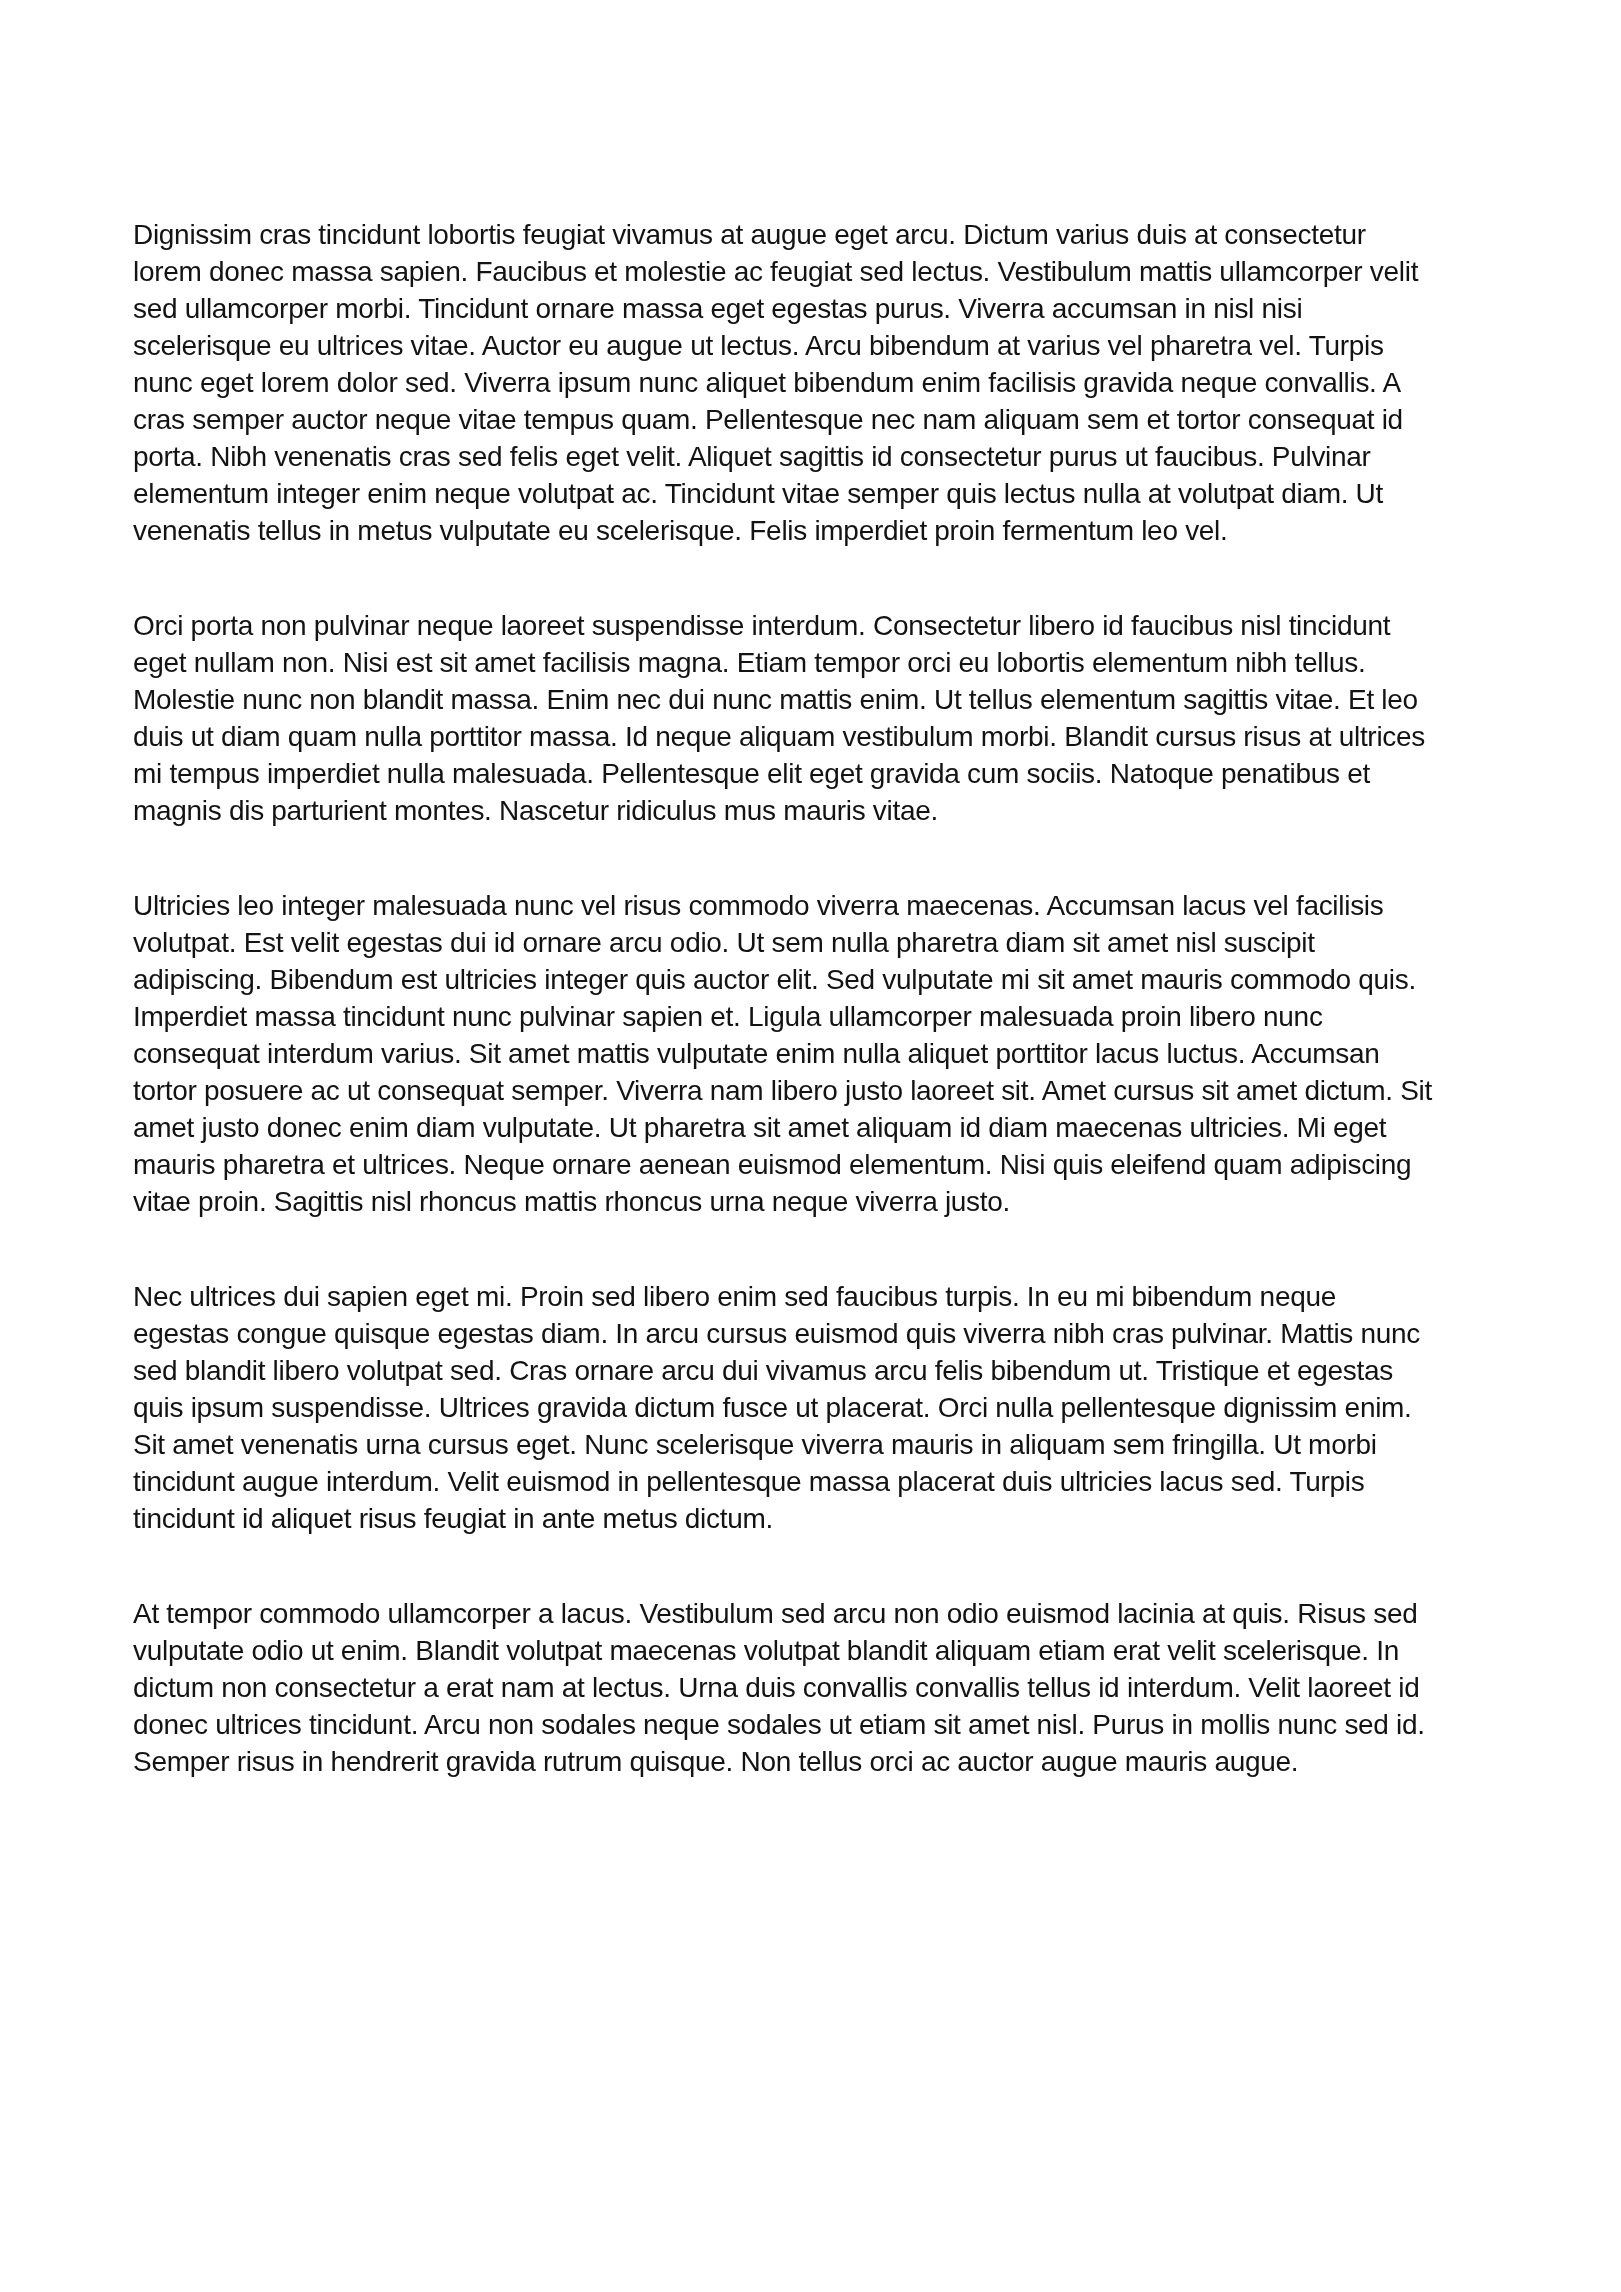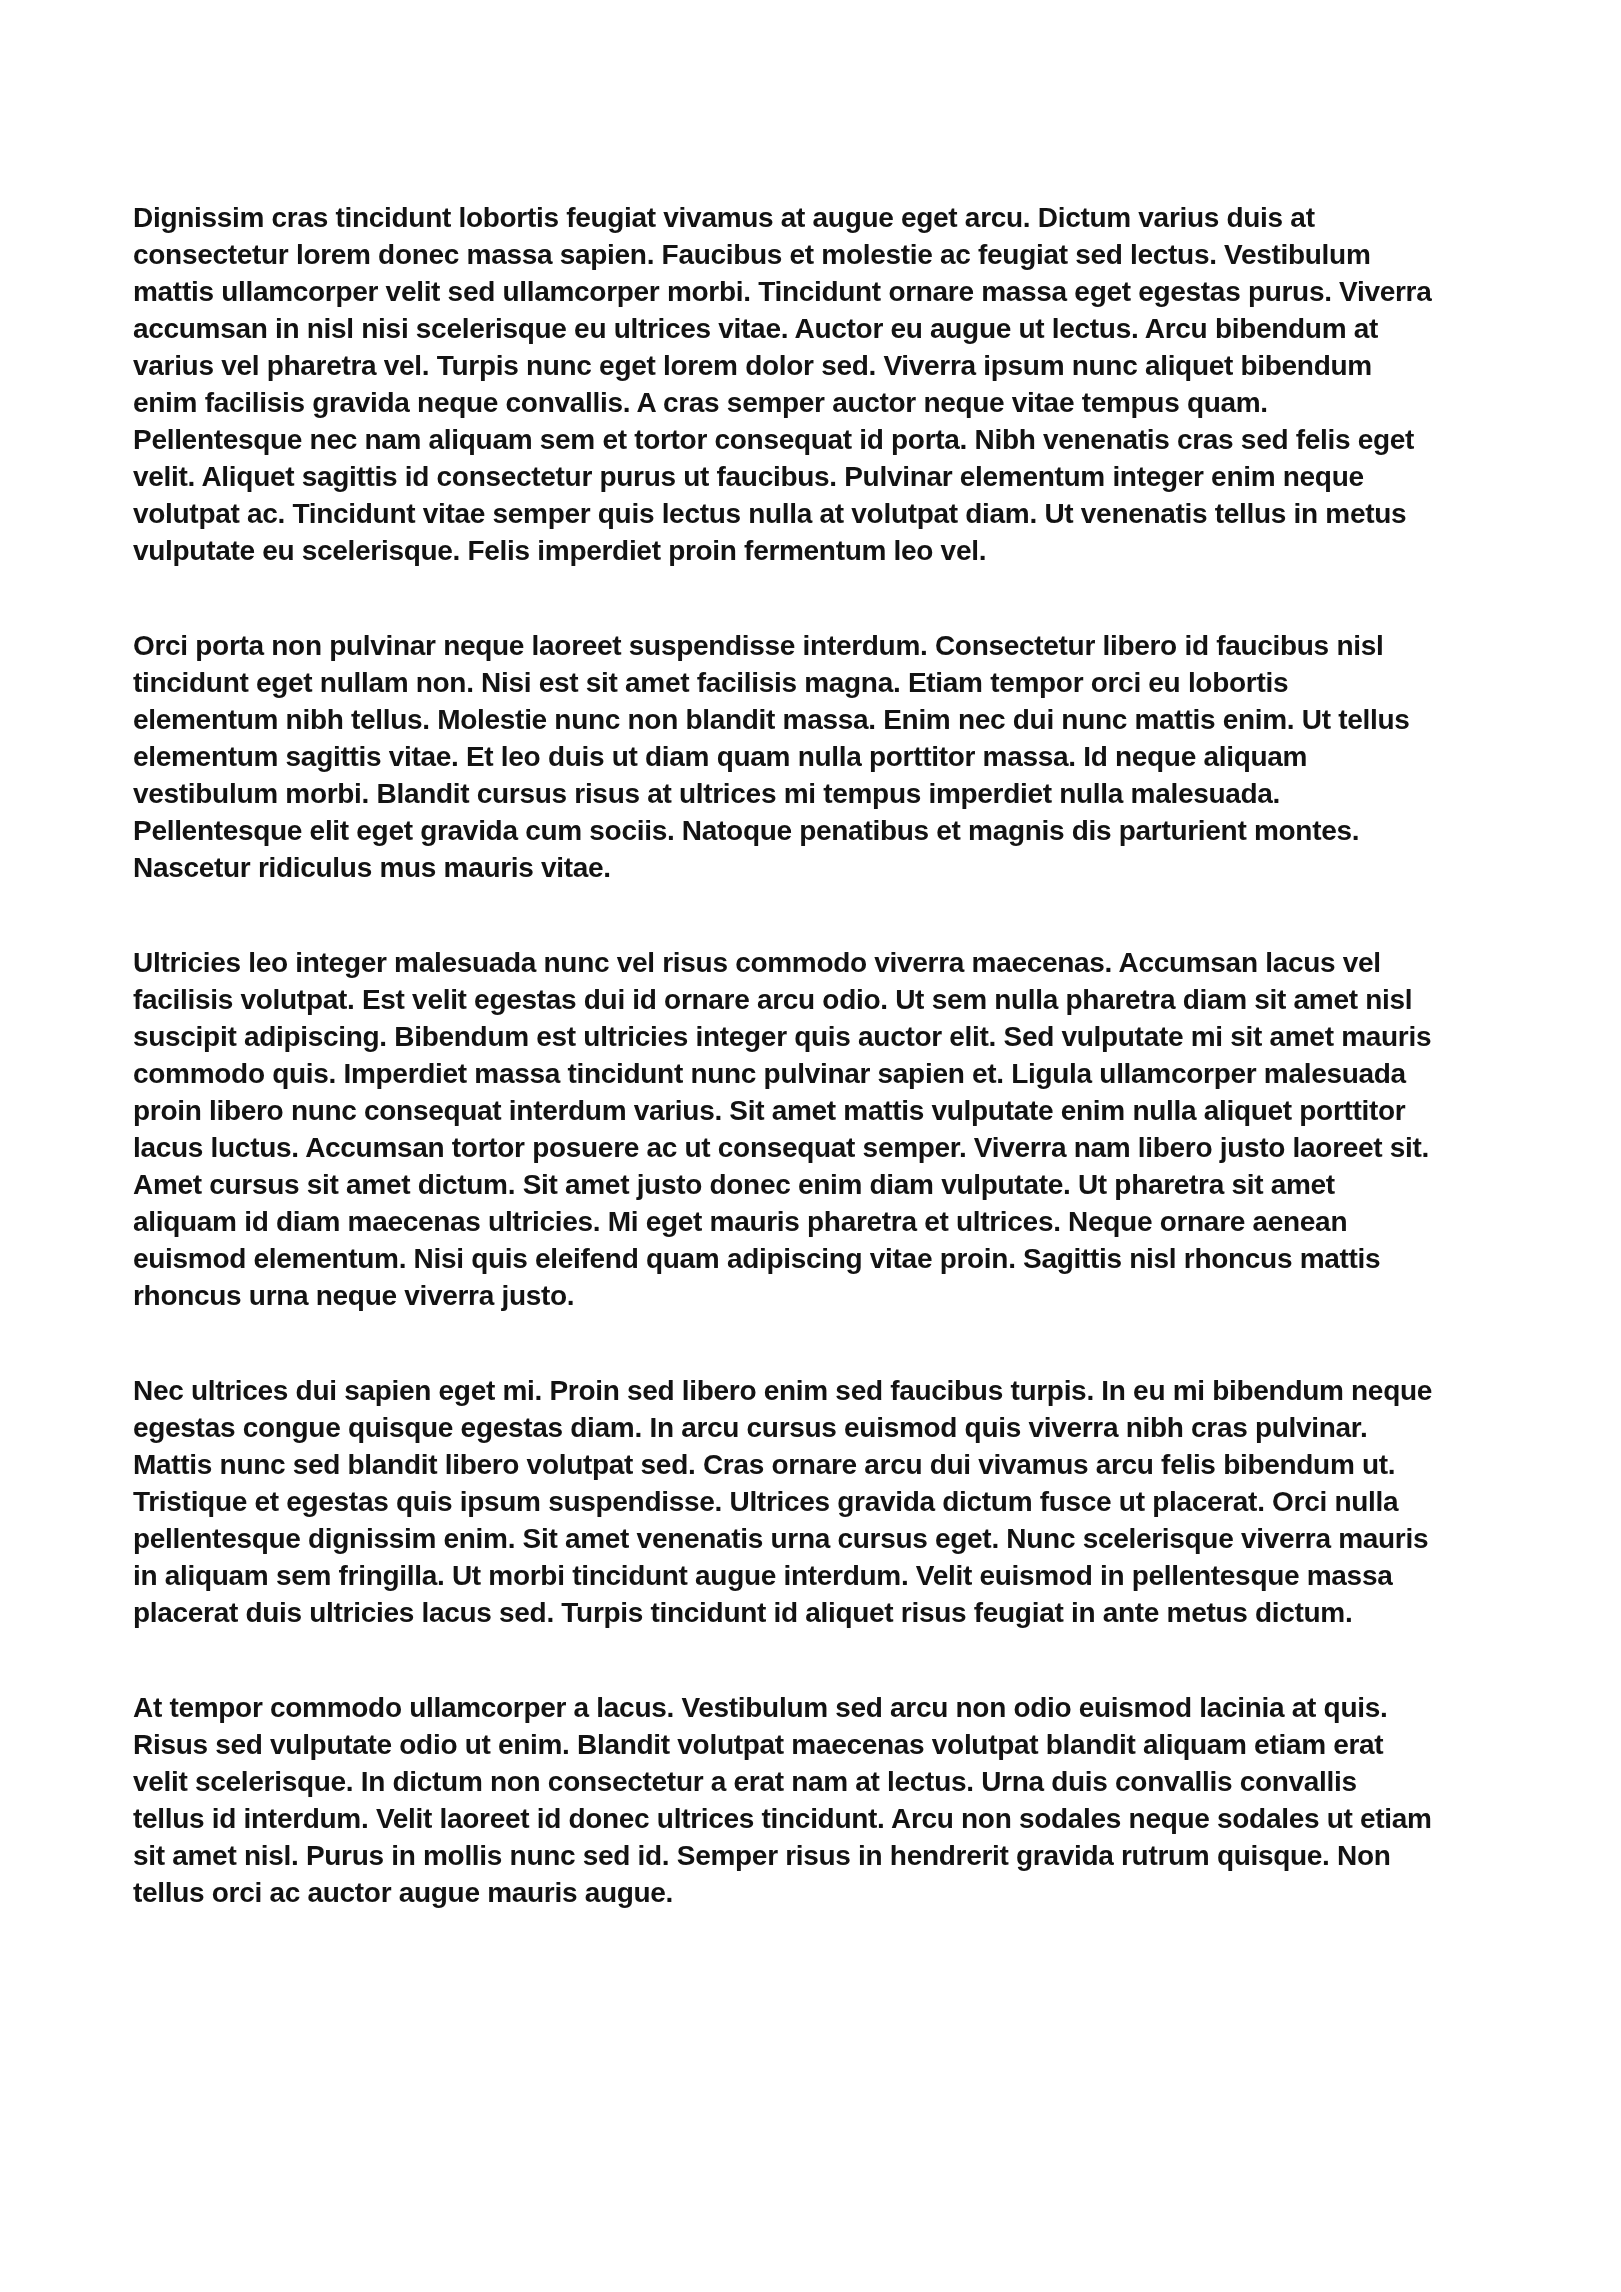--- a/index.html
+++ b/index.html
@@ -10,30 +10,29 @@
   .page {
     position: relative;
     box-sizing: border-box;
     width: 1621px;
     height: 2293px;
     background: #ffffff;
     overflow: hidden;
   }
   .text-block {
     position: absolute;
-    top: 199px;
+    top: 216px;
     left: 133px;
     width: 1300px;
     font-family: "Liberation Sans", sans-serif;
     font-size: 28px;
     line-height: 37px;
     letter-spacing: -0.3px;
     color: #131313;
     text-align: left;
-    font-weight: bold;
   }
   .text-block p {
     margin: 0 0 58px 0;
     padding: 0;
   }
   .text-block p:last-child {
     margin-bottom: 0;
   }
 </style>
 </head>

